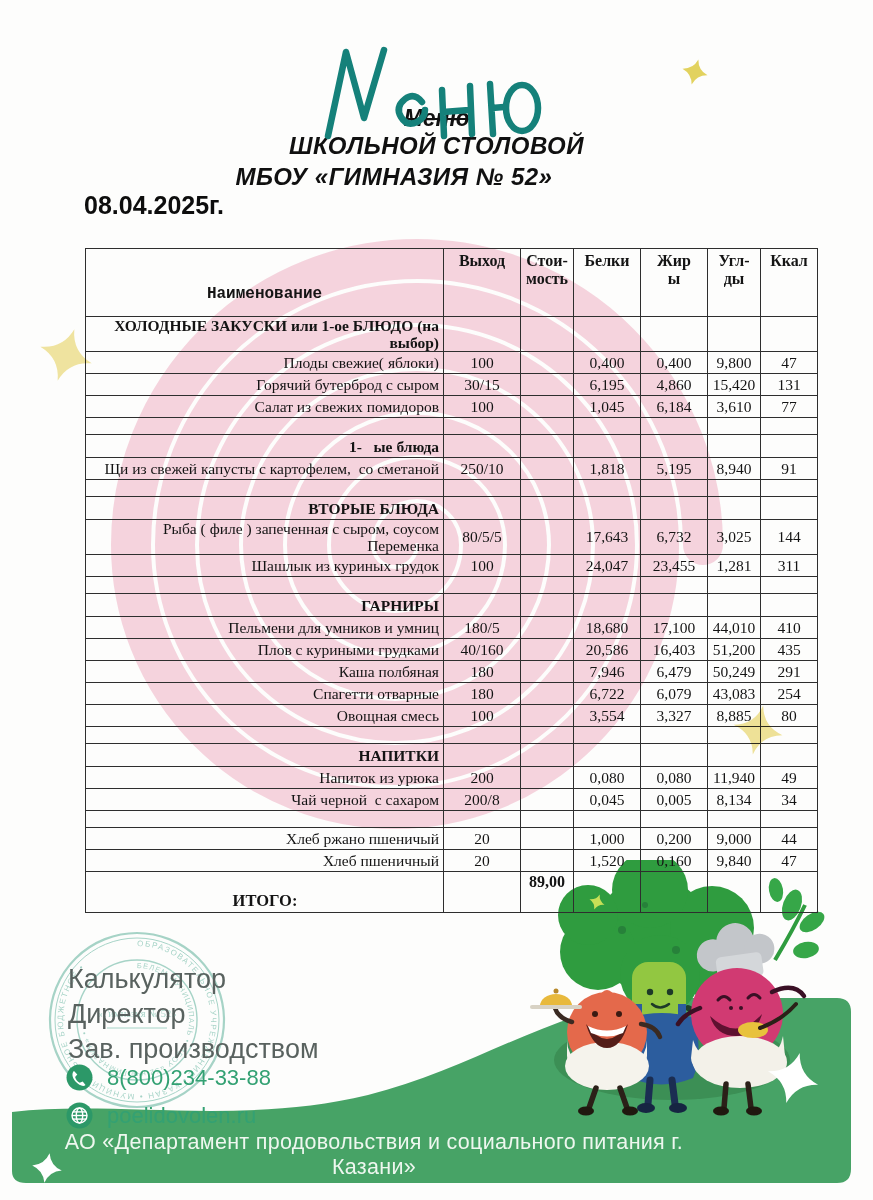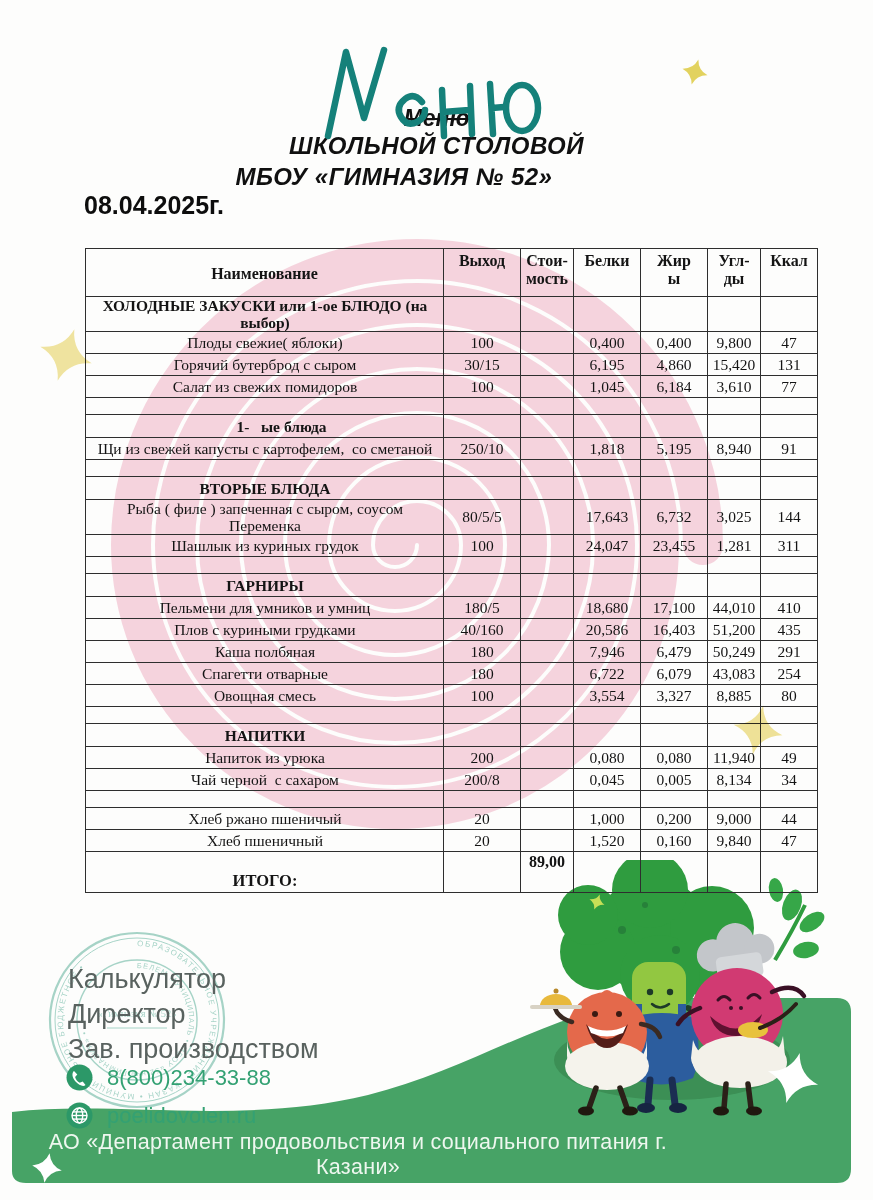--- a/index.html
+++ b/index.html
@@ -15,22 +15,22 @@
     font-weight:bold;font-style:italic;font-size:24px;color:#101010;letter-spacing:.5px;}
   .title2{position:absolute;left:0;top:163px;width:788px;text-align:center;
     font-weight:bold;font-style:italic;font-size:24px;color:#101010;letter-spacing:.5px;}
   .date{position:absolute;left:84px;top:191px;font-weight:bold;font-size:25px;color:#0d0d0d;}
   
   .menu-table{position:absolute;left:85px;top:248px;z-index:2;border-collapse:collapse;
     table-layout:fixed;width:732px;font-family:"Liberation Serif",serif;color:#141414;}
   .menu-table td,.menu-table th{border:1px solid #2e2e2e;overflow:hidden;}
   .menu-table th{font-size:16px;font-weight:bold;vertical-align:top;padding-top:3px;
     white-space:pre-line;height:42px;text-align:center;}
-  .menu-table th.name-h{vertical-align:middle;padding-top:4px;}
-  td.name{text-align:center;padding:0 4px 0 5px;white-space:pre-wrap;line-height:1.1;}
+  .menu-table th.name-h{vertical-align:middle;padding-top:24px;font-family:Liberation Mono, monospace;}
+  td.name{text-align:right;padding:0 4px 0 5px;white-space:pre-wrap;line-height:1.1;}
   td.num{text-align:center;font-size:15.5px;}
   tr.item td{height:19px;font-size:15.5px;}
   tr.section td{height:20px;}
   tr.section td.name{font-weight:bold;font-size:15.5px;}
   tr.indent td.name{padding-left:38px;}
   tr.empty td{height:14px;}
   tr.total td{height:38px;font-weight:bold;}
   tr.total td.name{text-align:center;vertical-align:bottom;padding-bottom:2px;font-size:16.5px;}
   tr.total td.num{vertical-align:top;font-size:16px;}
   
@@ -38,21 +38,21 @@
   .blend{mix-blend-mode:multiply;}
   
   .stamp{position:absolute;left:37px;top:920px;opacity:.42;z-index:1;}
   .sig{position:absolute;left:68px;top:962px;z-index:2;color:#59625f;font-size:27px;line-height:35px;}
   .contact{position:absolute;z-index:2;display:flex;align-items:center;gap:14px;
     color:#33a173;font-size:22px;margin-top:12px;}
   .contact.phone{left:66px;top:1052px;}
   .contact.web{left:66px;top:1090px;}
   
   .footer-svg{position:absolute;left:0;top:860px;z-index:1;}
-  .footer-org{position:absolute;left:12px;top:1130px;width:692px;text-align:center;z-index:4;
+  .footer-org{position:absolute;left:28px;top:1130px;width:692px;text-align:center;z-index:4;
     color:#eef7ef;font-size:21.5px;letter-spacing:.3px;}
 </style>
 </head>
 <body>
 
 <div class="page">
 
   <svg class="spiral" width="873" height="900" viewBox="0 0 873 900">
     <path fill="none" stroke="#f2c8d4" stroke-width="40" stroke-linecap="round" opacity="0.8" d="M 395 545
          a 22 22 0 0 1 44 0

